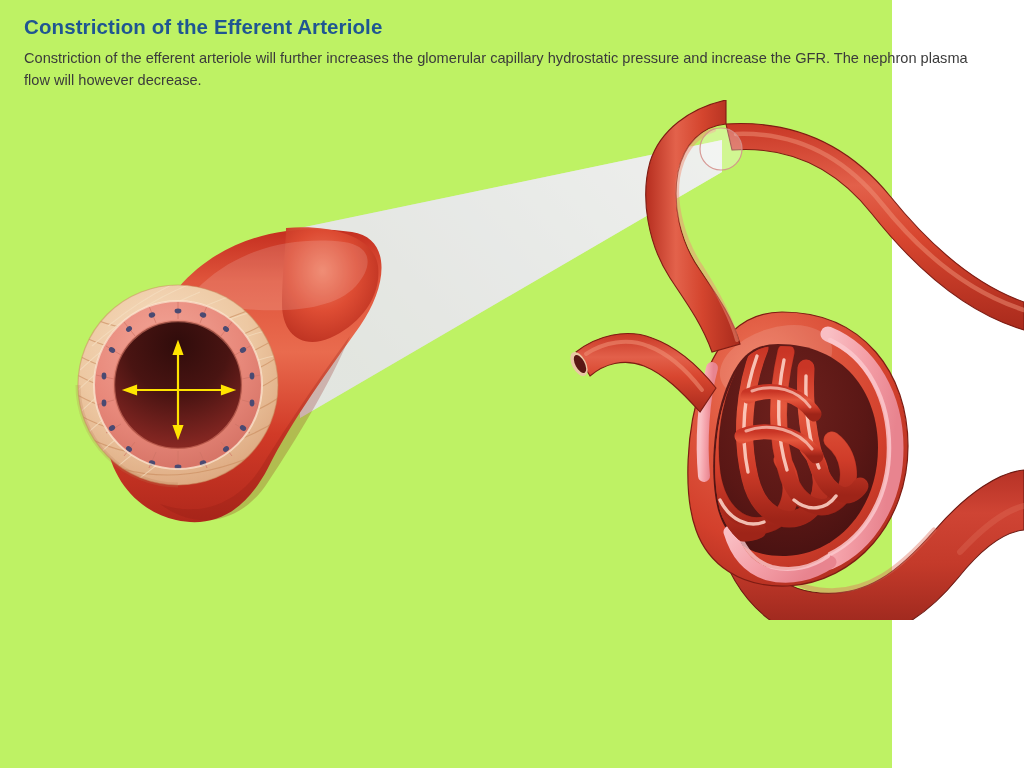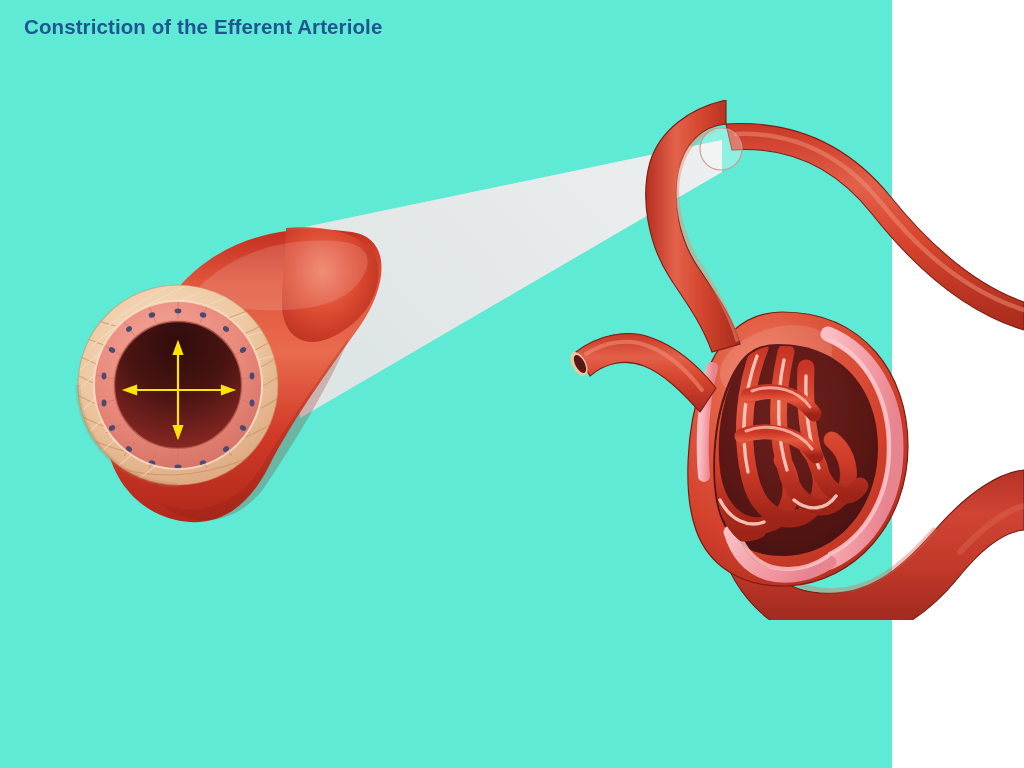--- a/index.html
+++ b/index.html
@@ -12,21 +12,21 @@
     width: 1024px;
     height: 768px;
     overflow: hidden;
     font-family: "Liberation Sans", sans-serif;
     -webkit-font-smoothing: antialiased;
   }
   #slide {
     position: relative;
     width: 892px;
     height: 768px;
-    background: #5eead4;
+    background: #bef264;
   }
   
   #text-block {
     position: absolute;
     left: 24px;
     top: 14px;
     width: 952px;
   }
   #page-title {
     font-size: 20.5px;
@@ -57,20 +57,21 @@
     display: block;
   }
 </style>
 </head>
 <body>
 
 <div id="slide">
 
   <div id="text-block">
     <h1 id="page-title">Constriction of the Efferent Arteriole</h1>
+    <p id="page-description">Constriction of the efferent arteriole will further increases the glomerular capillary hydrostatic pressure and increase the GFR. The nephron plasma flow will however decrease.</p>
   </div>
 
   <div id="illustration">
     <svg width="1024" height="520" viewBox="0 0 1024 520" xmlns="http://www.w3.org/2000/svg">
       <defs>
 
         <linearGradient id="gTubeBody" x1="0" y1="0" x2="0" y2="1">
           <stop offset="0%" stop-color="#c42e1f"></stop>
           <stop offset="18%" stop-color="#e0553c"></stop>
           <stop offset="42%" stop-color="#e96b4e"></stop>

